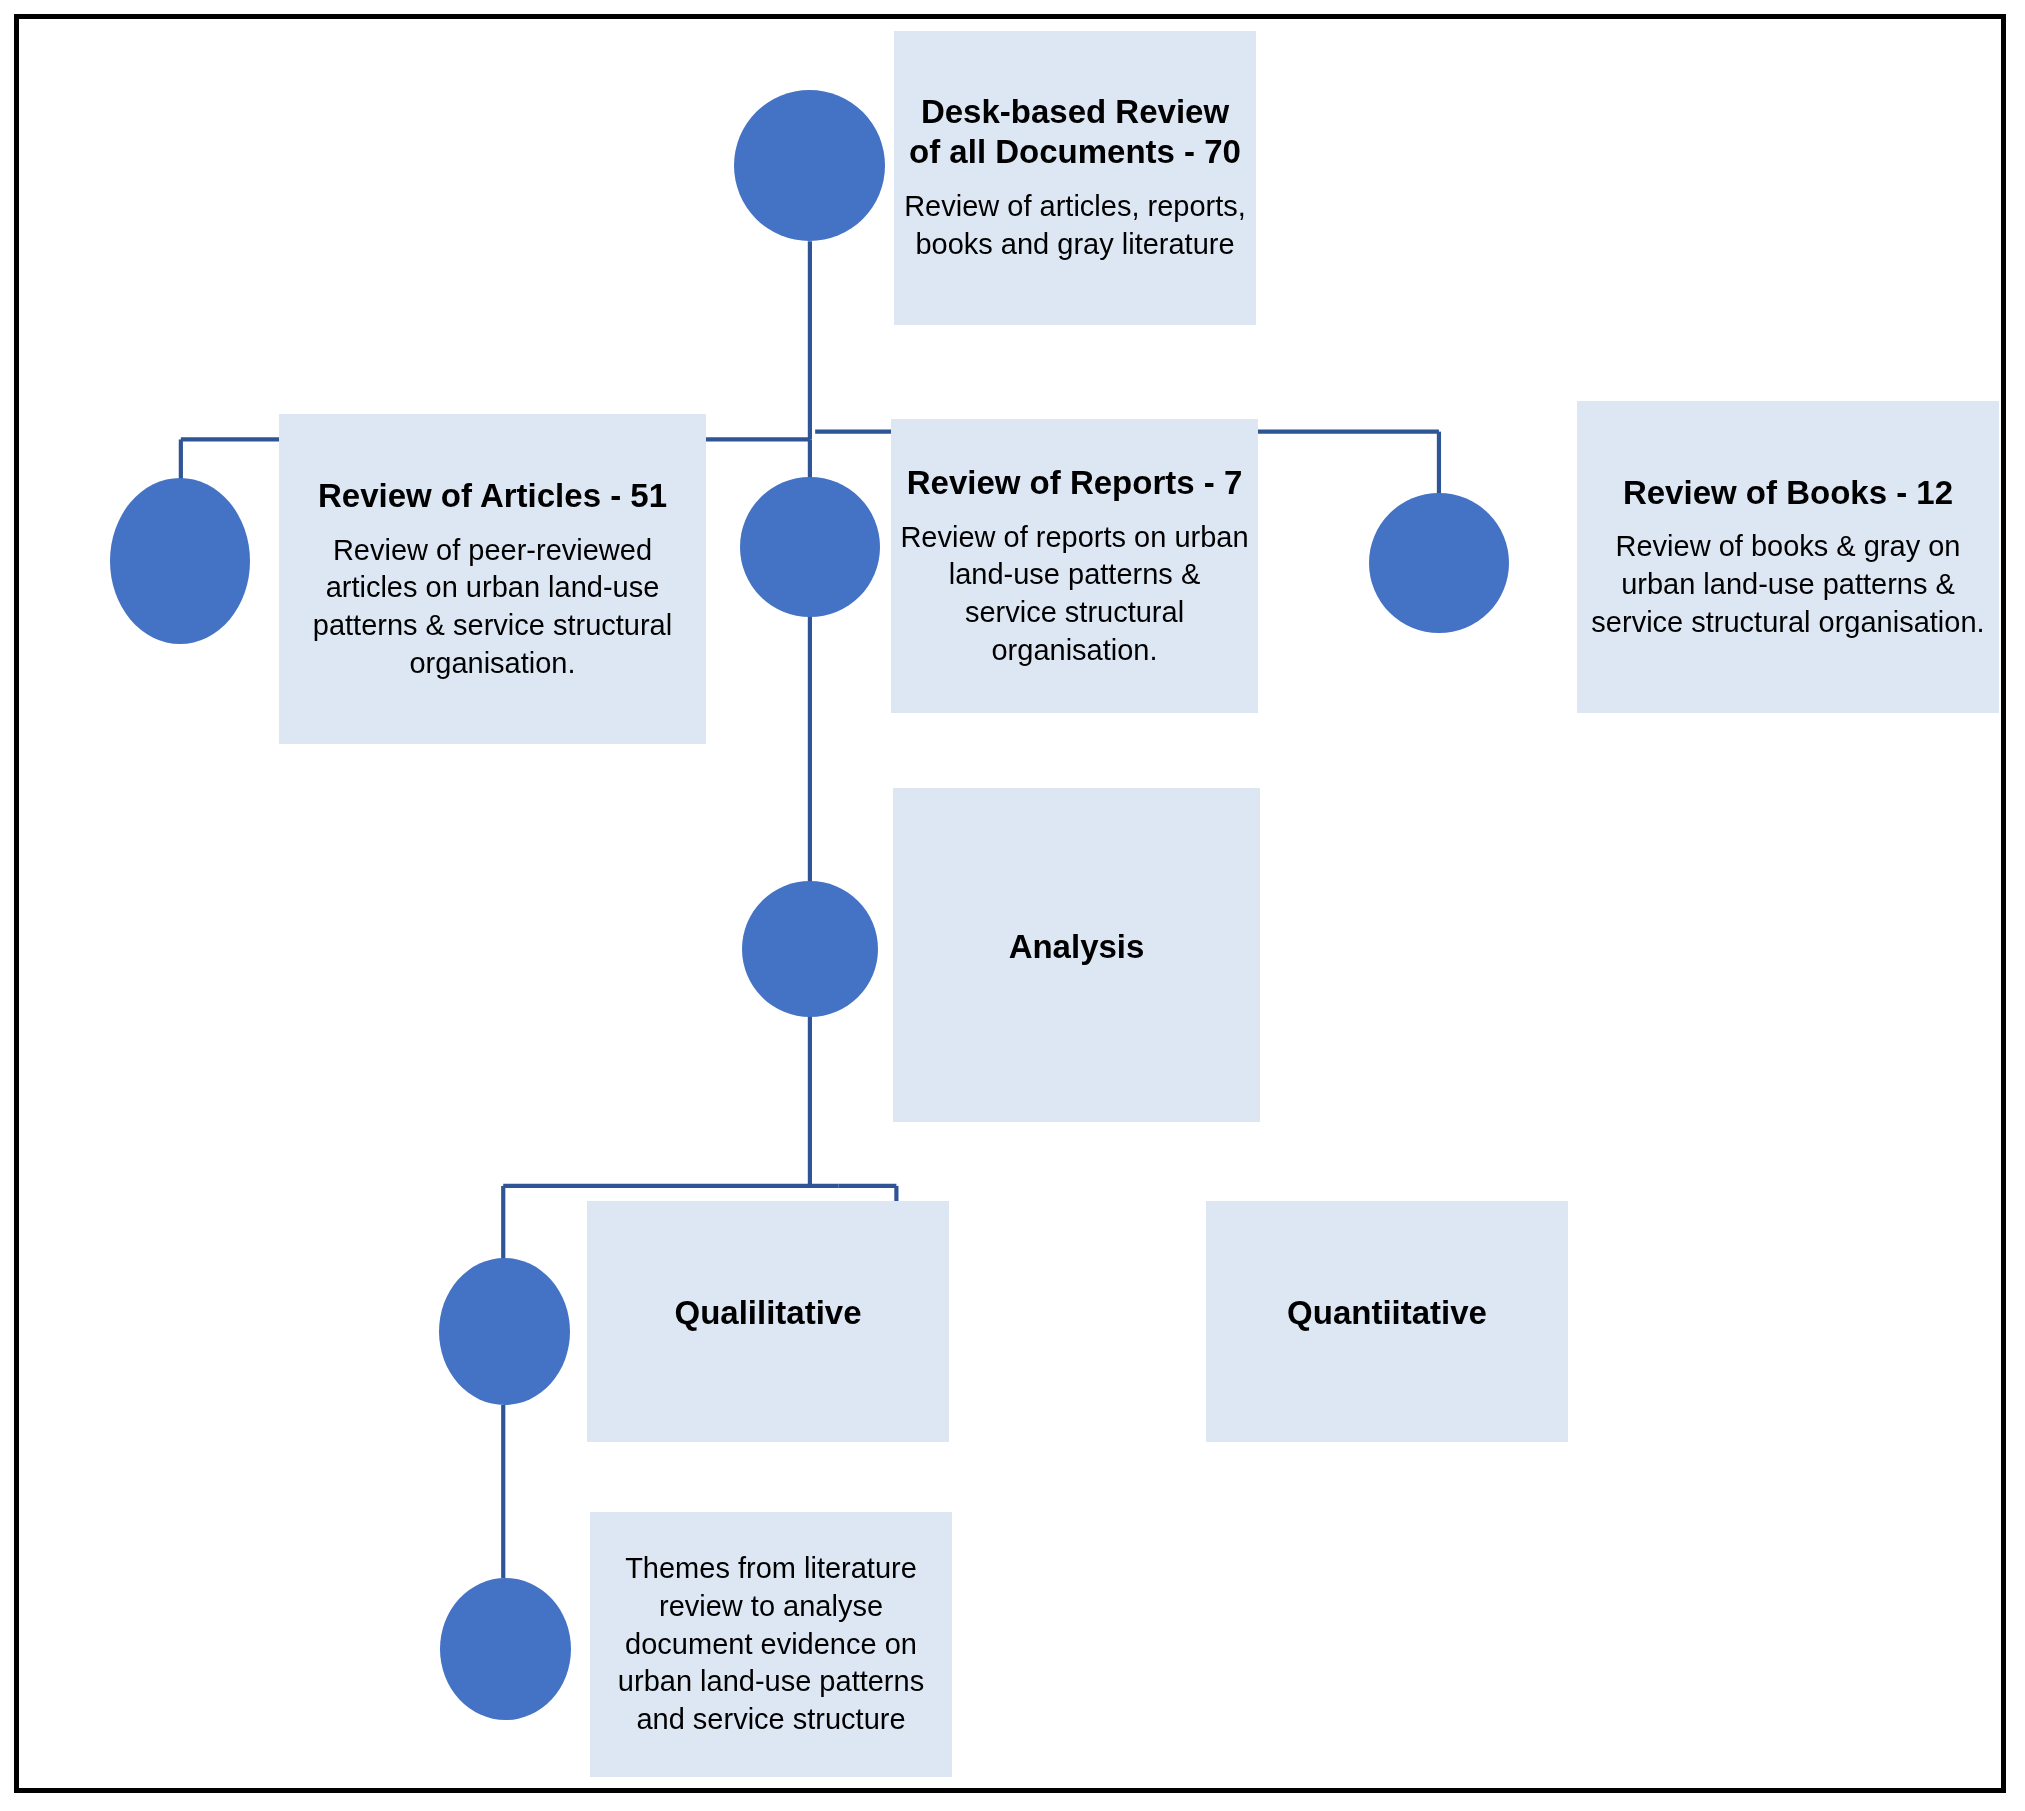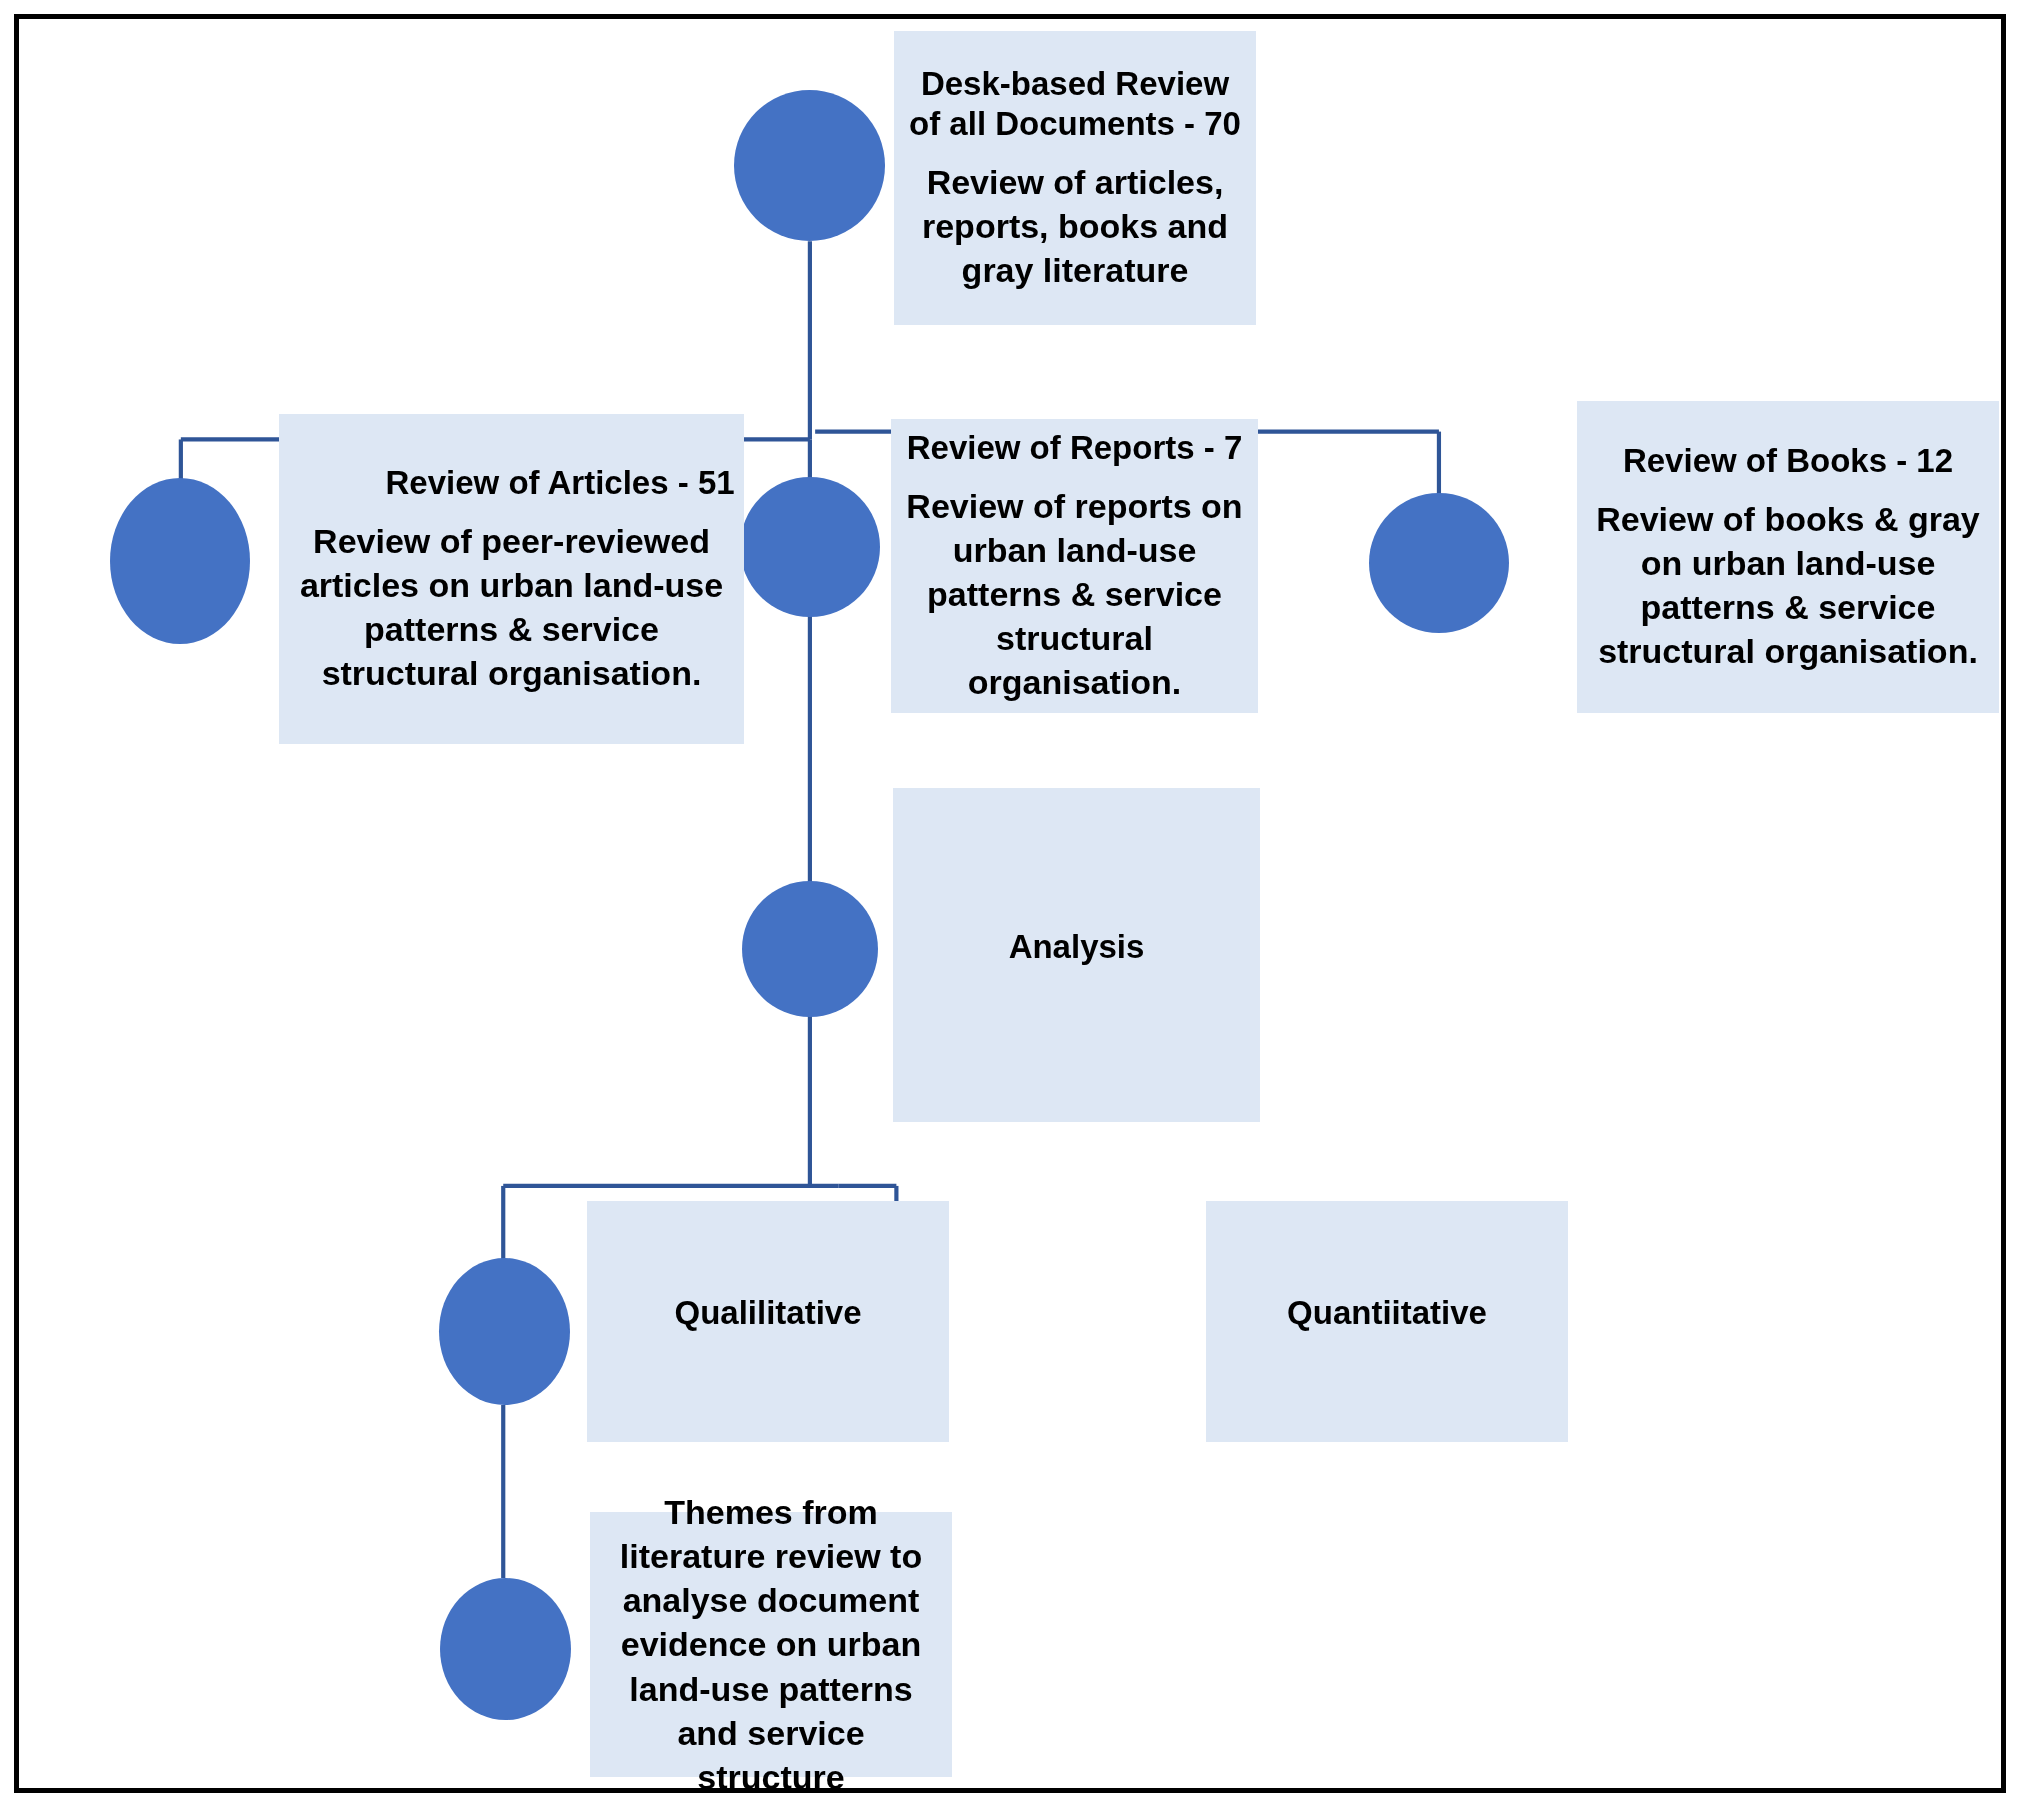--- a/index.html
+++ b/index.html
@@ -50,25 +50,25 @@
     padding: 5.2px 9.4px;
   }
   .node-title {
     font-weight: bold;
     font-size: 33px;
     line-height: 1.22;
     margin: 0 0 15.7px 0;
     text-align: center;
   }
   .node-body {
-    font-size: 34px;
+    font-size: 29px;
     line-height: 1.30;
     margin: 0;
     text-align: center;
-    font-weight: bold;
+    font-weight: normal;
   }
   .node-title.only {
     margin-bottom: 16px;
   }
   .node-body.no-title {
     margin: 0;
   }
   .circle {
     position: absolute;
     background: #4472C4;
@@ -120,21 +120,21 @@
 
   <div class="circle" style="left:855px; top:1252px; width:84px; height:168px;"></div>
 
   <div class="circle" style="left:440px; top:1578px; width:131px; height:142px;"></div>
 
   <div class="node-box" style="left:894px; top:31px; width:362px; height:294px;">
     <div class="node-title">Desk-based Review of all Documents - 70</div>
     <div class="node-body">Review of articles, reports, books and gray literature</div>
   </div>
 
-  <div class="node-box" style="left:279px; top:414px; width:465px; height:330px;align-items:flex-end;">
+  <div class="node-box" style="left:279px; top:414px; width:427px; height:330px;">
     <div class="node-title">Review of Articles - 51</div>
     <div class="node-body">Review of peer-reviewed articles on urban land-use patterns &amp; service structural organisation.</div>
   </div>
 
   <div class="node-box" style="left:891px; top:419px; width:367px; height:294px;">
     <div class="node-title">Review of Reports - 7</div>
     <div class="node-body">Review of reports on urban land-use patterns &amp; service structural organisation.</div>
   </div>
 
   <div class="node-box" style="left:1577px; top:401px; width:422px; height:312px;">

